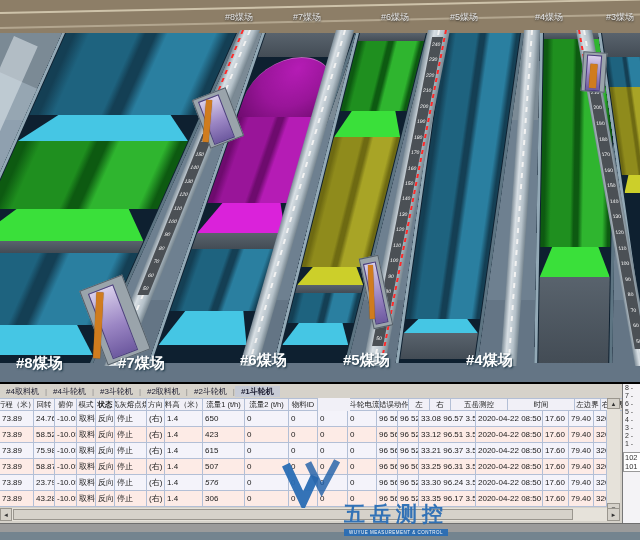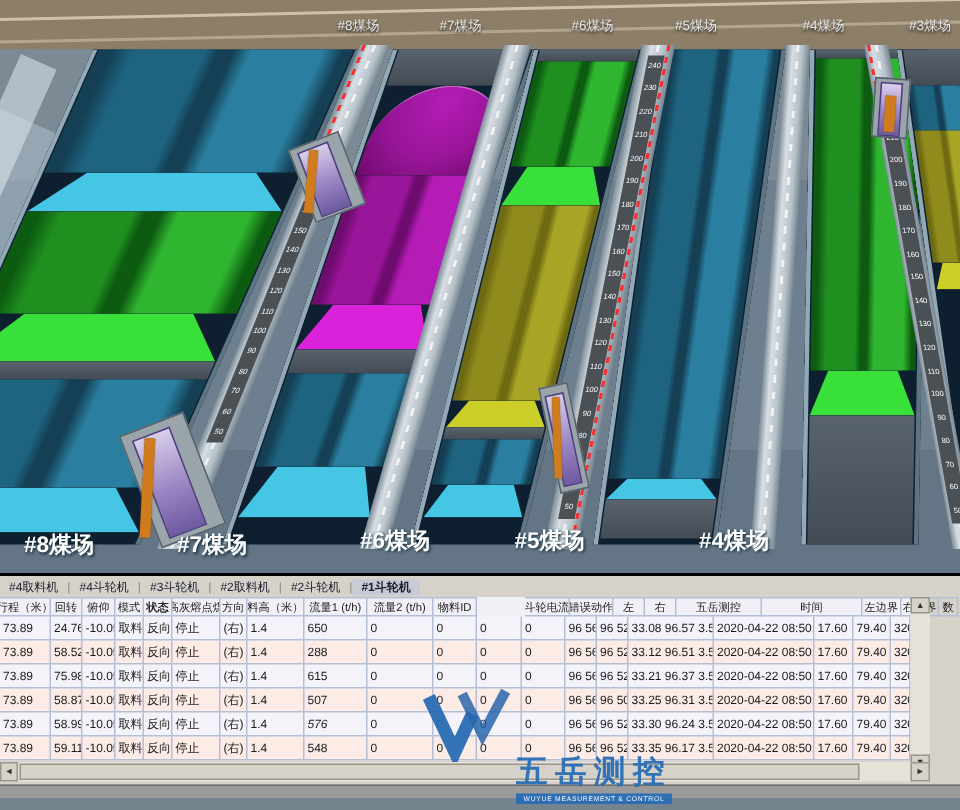--- a/index.html
+++ b/index.html
@@ -339,21 +339,21 @@
         </div>
         <div class="tr r-even">
           <div class="td" style="width: 34px; flex: 0 0 34px;">73.89</div>
           <div class="td" style="width: 21px; flex: 0 0 21px;">58.52</div>
           <div class="td" style="width: 22px; flex: 0 0 22px;">-10.05</div>
           <div class="td" style="width: 19px; flex: 0 0 19px;">取料</div>
           <div class="td" style="width: 19px; flex: 0 0 19px;">反向</div>
           <div class="td" style="width: 32px; flex: 0 0 32px;">停止</div>
           <div class="td" style="width: 18px; flex: 0 0 18px;">(右)</div>
           <div class="td" style="width: 38px; flex: 0 0 38px;">1.4</div>
-          <div class="td" style="width: 42px; flex: 0 0 42px;">288</div>
+          <div class="td" style="width: 42px; flex: 0 0 42px;">423</div>
           <div class="td" style="width: 44px; flex: 0 0 44px;">0</div>
           <div class="td" style="width: 29px; flex: 0 0 29px;">0</div>
           <div class="td" style="width: 30px; flex: 0 0 30px;">0</div>
           <div class="td" style="width: 29px; flex: 0 0 29px;">0</div>
           <div class="td" style="width: 21px; flex: 0 0 21px;">96 56</div>
           <div class="td" style="width: 21px; flex: 0 0 21px;">96 52</div>
           <div class="td" style="width: 57px; flex: 0 0 57px;">33.12 96.51 3.58</div>
           <div class="td" style="width: 67px; flex: 0 0 67px;">2020-04-22 08:50:33</div>
           <div class="td" style="width: 26px; flex: 0 0 26px;">17.60</div>
           <div class="td" style="width: 25px; flex: 0 0 25px;">79.40</div>
@@ -398,21 +398,21 @@
           <div class="td" style="width: 21px; flex: 0 0 21px;">96 56</div>
           <div class="td" style="width: 21px; flex: 0 0 21px;">96 50</div>
           <div class="td" style="width: 57px; flex: 0 0 57px;">33.25 96.31 3.58</div>
           <div class="td" style="width: 67px; flex: 0 0 67px;">2020-04-22 08:50:34</div>
           <div class="td" style="width: 26px; flex: 0 0 26px;">17.60</div>
           <div class="td" style="width: 25px; flex: 0 0 25px;">79.40</div>
           <div class="td" style="width: 13px; flex: 0 0 13px;">320</div>
         </div>
         <div class="tr r-odd">
           <div class="td" style="width: 34px; flex: 0 0 34px;">73.89</div>
-          <div class="td" style="width: 21px; flex: 0 0 21px;">58.99</div>
+          <div class="td" style="width: 21px; flex: 0 0 21px;">23.79</div>
           <div class="td" style="width: 22px; flex: 0 0 22px;">-10.05</div>
           <div class="td" style="width: 19px; flex: 0 0 19px;">取料</div>
           <div class="td" style="width: 19px; flex: 0 0 19px;">反向</div>
           <div class="td" style="width: 32px; flex: 0 0 32px;">停止</div>
           <div class="td" style="width: 18px; flex: 0 0 18px;">(右)</div>
           <div class="td" style="width: 38px; flex: 0 0 38px;">1.4</div>
           <div class="td" style="width: 42px; flex: 0 0 42px; font-style: italic;">576</div>
           <div class="td" style="width: 44px; flex: 0 0 44px;">0</div>
           <div class="td" style="width: 29px; flex: 0 0 29px;">0</div>
           <div class="td" style="width: 30px; flex: 0 0 30px;">0</div>
@@ -420,28 +420,28 @@
           <div class="td" style="width: 21px; flex: 0 0 21px;">96 56</div>
           <div class="td" style="width: 21px; flex: 0 0 21px;">96 52</div>
           <div class="td" style="width: 57px; flex: 0 0 57px;">33.30 96.24 3.58</div>
           <div class="td" style="width: 67px; flex: 0 0 67px;">2020-04-22 08:50:34</div>
           <div class="td" style="width: 26px; flex: 0 0 26px;">17.60</div>
           <div class="td" style="width: 25px; flex: 0 0 25px;">79.40</div>
           <div class="td" style="width: 13px; flex: 0 0 13px;">320</div>
         </div>
         <div class="tr r-even">
           <div class="td" style="width: 34px; flex: 0 0 34px;">73.89</div>
-          <div class="td" style="width: 21px; flex: 0 0 21px;">59.11</div>
-          <div class="td" style="width: 22px; flex: 0 0 22px;">-10.05</div>
-          <div class="td" style="width: 19px; flex: 0 0 19px;">取料</div>
-          <div class="td" style="width: 19px; flex: 0 0 19px;">反向</div>
-          <div class="td" style="width: 32px; flex: 0 0 32px;">停止</div>
-          <div class="td" style="width: 18px; flex: 0 0 18px;">(右)</div>
-          <div class="td" style="width: 38px; flex: 0 0 38px;">1.4</div>
-          <div class="td" style="width: 42px; flex: 0 0 42px;">548</div>
+          <div class="td" style="width: 21px; flex: 0 0 21px;">43.28</div>
+          <div class="td" style="width: 22px; flex: 0 0 22px;">-10.05</div>
+          <div class="td" style="width: 19px; flex: 0 0 19px;">取料</div>
+          <div class="td" style="width: 19px; flex: 0 0 19px;">反向</div>
+          <div class="td" style="width: 32px; flex: 0 0 32px;">停止</div>
+          <div class="td" style="width: 18px; flex: 0 0 18px;">(右)</div>
+          <div class="td" style="width: 38px; flex: 0 0 38px;">1.4</div>
+          <div class="td" style="width: 42px; flex: 0 0 42px;">306</div>
           <div class="td" style="width: 44px; flex: 0 0 44px;">0</div>
           <div class="td" style="width: 29px; flex: 0 0 29px;">0</div>
           <div class="td" style="width: 30px; flex: 0 0 30px;">0</div>
           <div class="td" style="width: 29px; flex: 0 0 29px;">0</div>
           <div class="td" style="width: 21px; flex: 0 0 21px;">96 56</div>
           <div class="td" style="width: 21px; flex: 0 0 21px;">96 52</div>
           <div class="td" style="width: 57px; flex: 0 0 57px;">33.35 96.17 3.58</div>
           <div class="td" style="width: 67px; flex: 0 0 67px;">2020-04-22 08:50:35</div>
           <div class="td" style="width: 26px; flex: 0 0 26px;">17.60</div>
           <div class="td" style="width: 25px; flex: 0 0 25px;">79.40</div>
@@ -452,20 +452,36 @@
     <div id="vscroll">
       <div class="sb-btn" style="left:0;top:0;width:13px;height:11px;">▲</div>
       <div class="sb-btn" style="left:0;top:105px;width:13px;height:11px;">▼</div>
     </div>
     <div id="hscroll">
       <div class="sb-btn" style="left:0;top:0;width:12px;height:13px;">◄</div>
       <div class="sb-btn" style="left:607px;top:0;width:13px;height:13px;">►</div>
     </div>
     <div id="hthumb"></div>
 
+    <div id="rightpanel">
+      <div id="rp-items">
+          <div class="rp-item">8 -</div>
+          <div class="rp-item">7 -</div>
+          <div class="rp-item">6 -</div>
+          <div class="rp-item">5 -</div>
+          <div class="rp-item">4 -</div>
+          <div class="rp-item">3 -</div>
+          <div class="rp-item">2 -</div>
+          <div class="rp-item">1 -</div>
+        </div>
+      <div id="rp-codes">
+          <div class="rp-code">102</div>
+          <div class="rp-code">101</div>
+        </div>
+    </div>
 
     <div id="watermark">
       <svg width="58" height="52" viewBox="0 0 60 52">
         <path d="M4 8 L22 46 L34 20" stroke="#2a6db5" stroke-width="9" fill="none"></path>
         <path d="M27 6 L41 34 L57 4" stroke="#1f5fa8" stroke-width="7" fill="none" opacity="0.85"></path>
       </svg>
       <div id="wm-text">
         <div id="wm-name">五岳测控</div>
         <div id="wm-bar">WUYUE MEASUREMENT &amp; CONTROL</div>
       </div>

